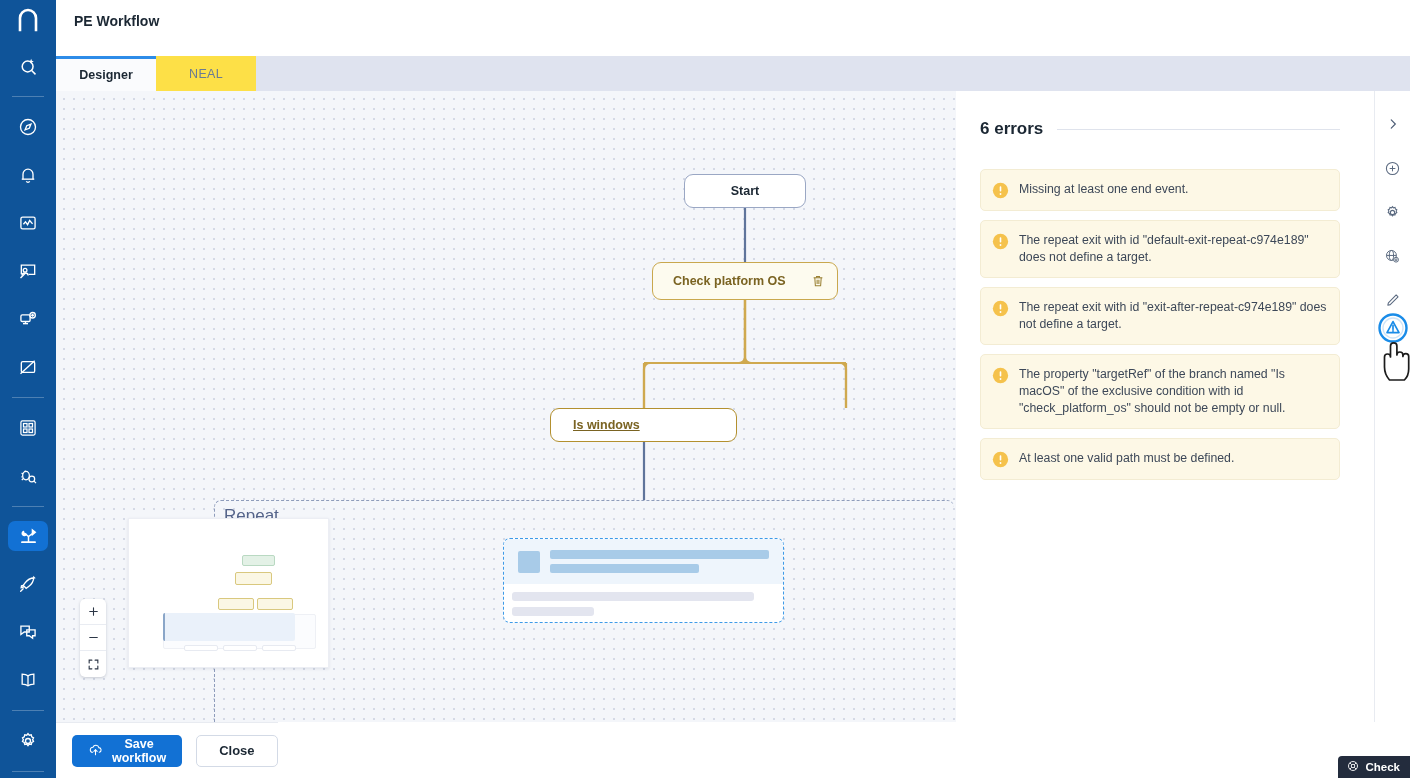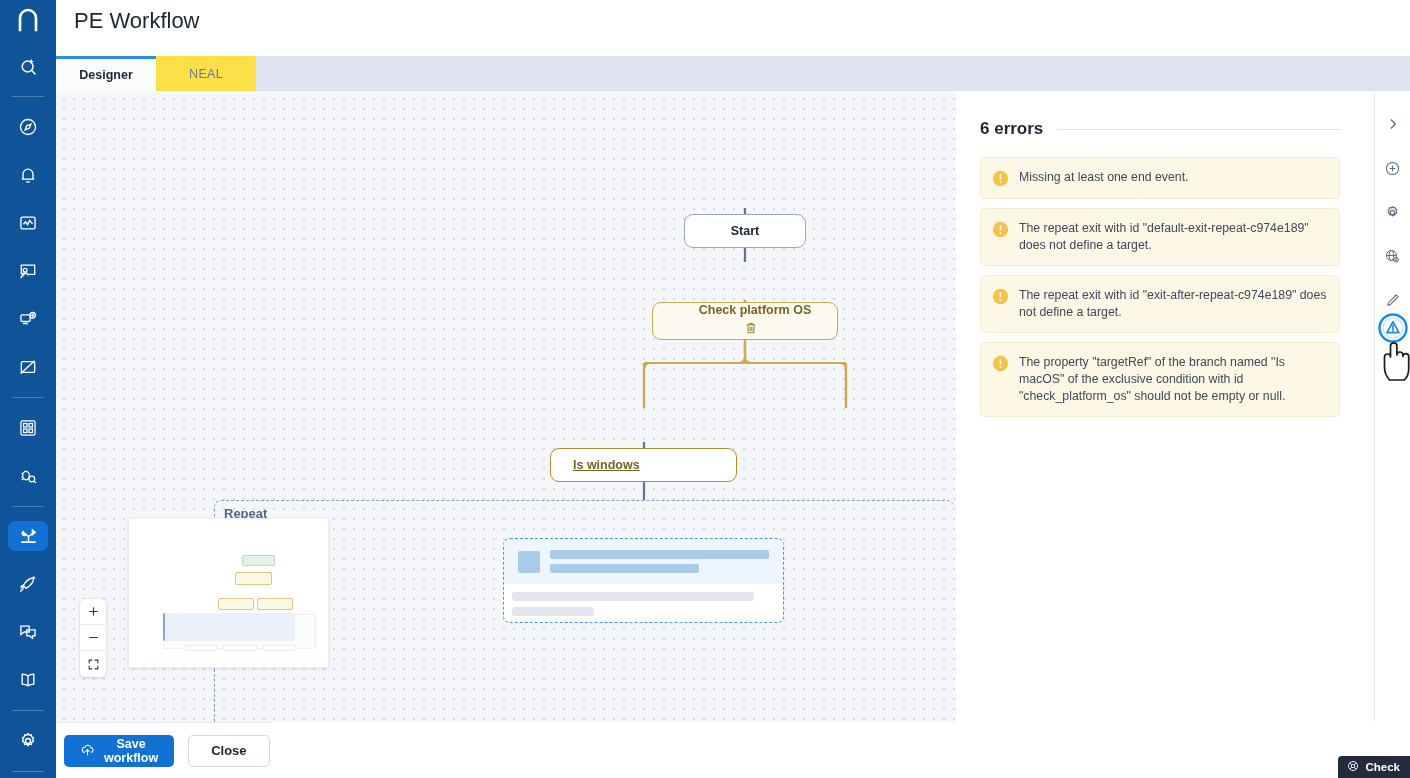--- a/index.html
+++ b/index.html
@@ -33,21 +33,21 @@
 
   
   .body-col { flex: 1; display: flex; flex-direction: column; height: 778px; position: relative; background:#fff; }
 
   
   .header { height: 56px; flex: 0 0 56px; background:#fff; padding: 9px 0 0 18px; }
   .eyebrow {
     font-size: 10.5px; font-weight: 700; letter-spacing: .85px;
     color: #70829a; text-transform: uppercase; line-height: 13px;
   }
-  .title { font-size: 22px; font-weight: 400; color:#1b2733; line-height: 22px; margin-top: 1px; }
+  .title { font-size: 14px; font-weight: 700; color:#1b2733; line-height: 22px; margin-top: 1px; }
 
   
   .tabs { height: 35px; flex: 0 0 35px; display: flex; align-items: stretch; background: #dfe3ef; }
   .tab {
     display: flex; align-items: center; justify-content: center;
     font-size: 12.5px; cursor: pointer; position: relative;
     padding: 8px 20px; min-width: 100px;
   }
   .tab.active {
     background: #fafbfd; color: #1b2733; font-weight: 700;
@@ -64,50 +64,50 @@
     background-color: #f4f6fa;
     background-image: radial-gradient(#d4d9e6 1px, transparent 1.1px);
     background-size: 10px 10px;
     background-position: 3px 3px;
     overflow: hidden;
   }
 
   
   .node {
     position: absolute; border-radius: 9px; display:flex; align-items:center;
-    font-size: 12.5px; font-weight: 700; cursor: pointer; background:#fff;margin-top:40px;
+    font-size: 12.5px; font-weight: 700; cursor: pointer; background:#fff;
   }
   .node-start {
     left: 628px; top: 83px; width: 122px; height: 34px;
     border: 1px solid #9aa7c4; justify-content: center; color: #1b2733;
   }
   .node-check {
     left: 596px; top: 171px; width: 186px; height: 38px;
     border: 1px solid #c9a84e; background: #fdfbef; color: #7a6322;
-    padding-left: 20px; justify-content: flex-start; flex-direction: column;
+    padding-left: 20px; justify-content: flex-start;
   }
   .node-check .lbl { flex: 1; }
   .trash-btn { width: 22px; height: 22px; display:flex; align-items:center; justify-content:center; margin-right: 8px; cursor:pointer; }
   .node-win {
     left: 494px; top: 317px; width: 187px; height: 34px;
     border: 1px solid #b3902f; color: #7a6322; padding-left: 22px; text-decoration: underline;
   }
   .node-mac {
     left: 698px; top: 317px; width: 187px; height: 34px;
     border: 1px solid #b3902f; color: #7a6322; padding-left: 22px;
   }
 
   
   .repeat-box {
     position: absolute; left: 158px; top: 409px; width: 740px; height: 260px;
     border: 1px dashed #8e9cbb; border-radius: 7px; border-bottom: none; border-right: none;
   }
   .repeat-label {
     position: absolute; left: 168px; top: 415px;
-    font-size: 13px; color: #55648a; font-weight: 700;
+    font-size: 17px; color: #55648a; font-weight: 400;
   }
 
   
   .ph-card {
     position: absolute; left: 447px; top: 447px; width: 281px; height: 85px;
     border: 1.6px dashed #3d9ae8; border-radius: 7px; background:#fff; overflow:hidden;
   }
   .ph-top { background:#eef5fc; height: 45px; display:flex; align-items:center; padding: 0 14px; gap: 10px; }
   .ph-sq { width: 22px; height: 22px; background:#a8cbe8; border-radius: 2px; flex:0 0 22px; }
   .ph-lines { flex:1; display:flex; flex-direction:column; gap: 5px; }
@@ -134,21 +134,21 @@
     height: 26px; display:flex; align-items:center; justify-content:center;
     cursor:pointer; border-bottom: 1px solid #e9ecf2; color:#2c3646;
   }
   .zoomctl div:last-child { border-bottom: none; }
 
   
   .errpanel {
     width: 418px; flex: 0 0 418px; background:#fff; padding: 28px 34px 0 24px;
     overflow-y: auto;
   }
-  .err-head { display:flex; align-items:center; gap: 14px; margin-bottom: 18px; }
+  .err-head { display:flex; align-items:center; gap: 14px; margin-bottom: 30px; }
   .err-head h2 { font-size: 17px; color:#1b2733; font-weight:700; white-space:nowrap; }
   .err-rule { flex:1; height:1px; background:#dfe3ec; }
   .err-item {
     background:#fdf8e6; border:1px solid #f3ecd3; border-radius: 5px;
     padding: 11px 12px 11px 11px; display:flex; gap:10px; margin-bottom: 9px;
   }
   .err-ico { flex:0 0 17px; width:17px; height:17px; margin-top:1px; }
   .err-txt { font-size: 12.3px; line-height: 17px; color:#3d4858; }
 
   
@@ -157,21 +157,21 @@
     display:flex; flex-direction:column; align-items:center; padding-top: 20px;
     position:relative;
   }
   .tool { width: 30px; height: 30px; display:flex; align-items:center; justify-content:center; margin-bottom: 14px; cursor:pointer; color:#5b6a80; }
   .tool-alert { position:absolute; top: 222px; left: 3px; }
   .cursor-hand { position:absolute; left: 6px; top: 245px; pointer-events:none; }
 
   
   .footer {
     height: 56px; flex: 0 0 56px; background:#fff; border-top: 1px solid #e8ebf1;
-    display:flex; align-items:center; padding-left: 8px; gap: 14px; position:relative;
+    display:flex; align-items:center; padding-left: 16px; gap: 14px; position:relative;
     width: 918px;
   }
   .btn-save {
     background:#1271d4; color:#fff; border:none; border-radius:5px;
     height:32px; padding: 0 16px; font-size: 12.5px; font-weight:700;
     display:flex; align-items:center; gap:9px; cursor:pointer;
     font-family: "Liberation Sans", sans-serif;
   }
   .btn-close {
     background:#fff; color:#1b2733; border:1px solid #d3dae6; border-radius:5px;
@@ -470,20 +470,28 @@
           <span class="err-txt">The repeat exit with id "exit-after-repeat-c974e189" does not define a target.</span>
         </div>
         <div class="err-item">
           <span class="err-ico"><svg width="17" height="17" viewBox="0 0 20 20">
                 <circle cx="10" cy="10" r="9" fill="#f5c24c"></circle>
                 <rect x="9.05" y="5" width="1.9" height="6.2" rx=".9" fill="#fff"></rect>
                 <circle cx="10" cy="14.1" r="1.1" fill="#fff"></circle>
               </svg></span>
           <span class="err-txt">The property "targetRef" of the branch named "Is macOS" of the exclusive condition with id "check_platform_os" should not be empty or null.</span>
         </div>
+        <div class="err-item">
+          <span class="err-ico"><svg width="17" height="17" viewBox="0 0 20 20">
+                <circle cx="10" cy="10" r="9" fill="#f5c24c"></circle>
+                <rect x="9.05" y="5" width="1.9" height="6.2" rx=".9" fill="#fff"></rect>
+                <circle cx="10" cy="14.1" r="1.1" fill="#fff"></circle>
+              </svg></span>
+          <span class="err-txt">At least one valid path must be defined.</span>
+        </div>
       </div>
 
       <div class="toolrail">
         <div class="tool">
           <span><svg width="14" height="14" viewBox="0 0 24 24" fill="none" stroke="#4a5a73" stroke-width="2" stroke-linecap="round">
                 <polyline points="9,5 16,12 9,19"></polyline>
               </svg></span>
         </div>
         <div class="tool">
           <span><svg width="17" height="17" viewBox="0 0 24 24" fill="none" stroke="#5b6a80" stroke-width="1.5">

